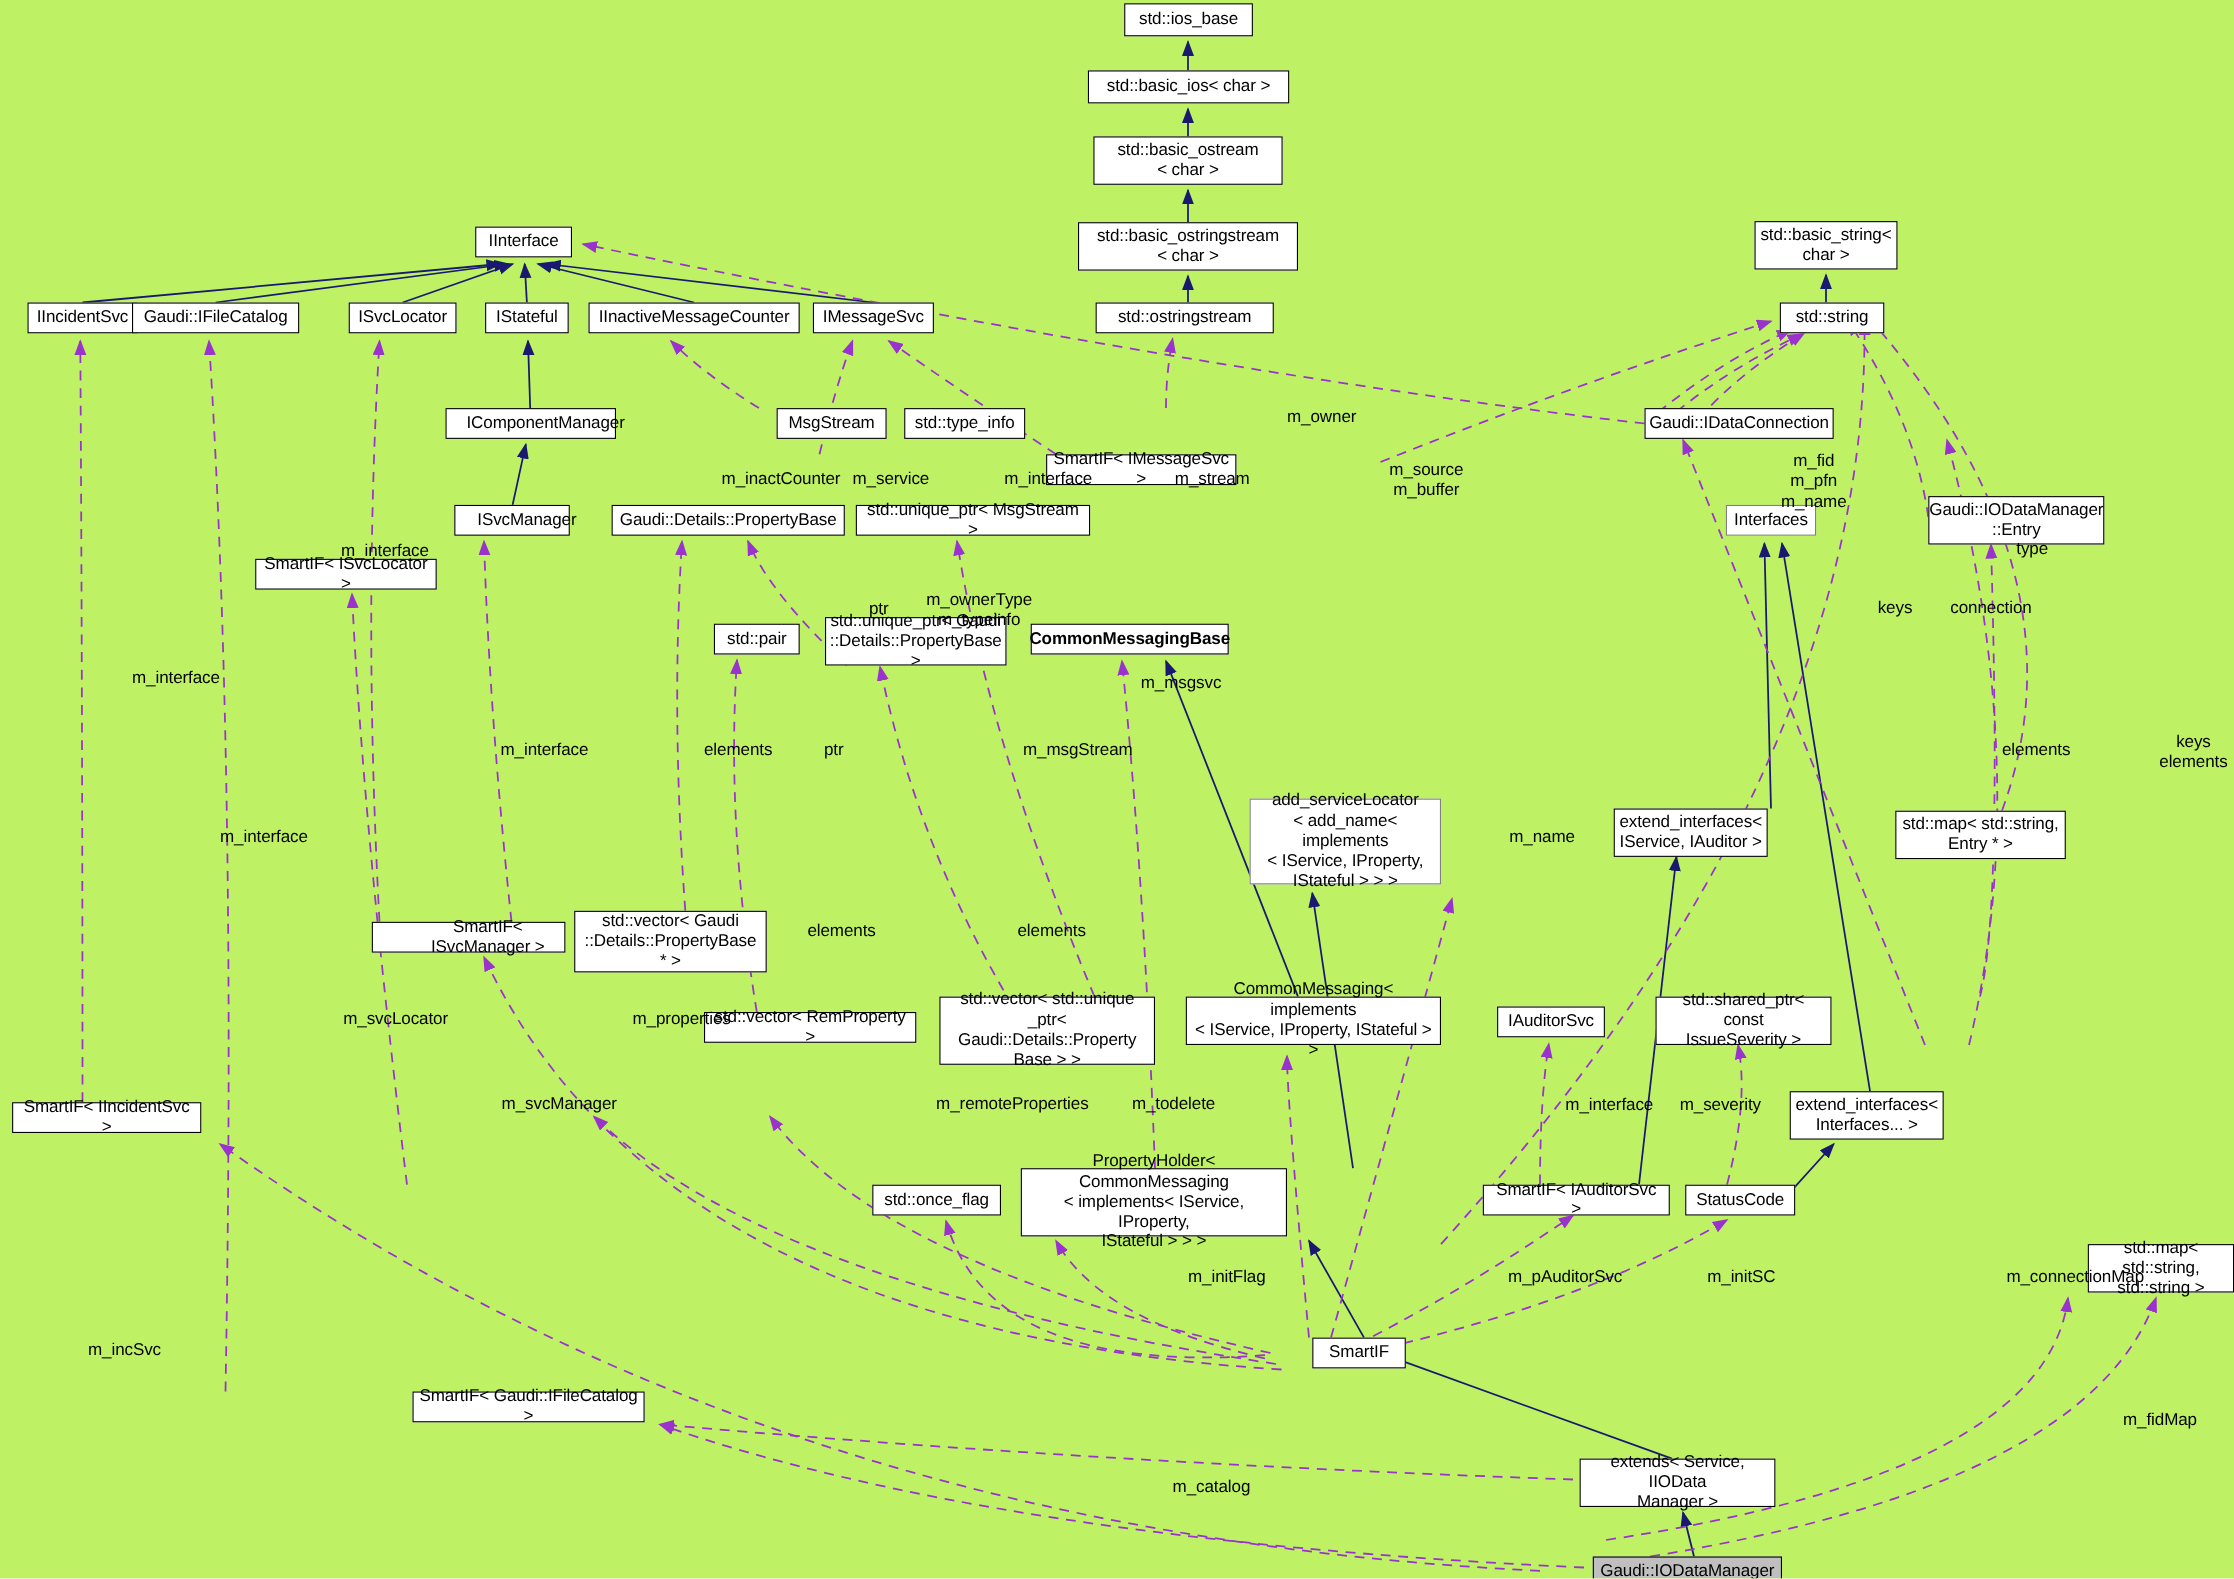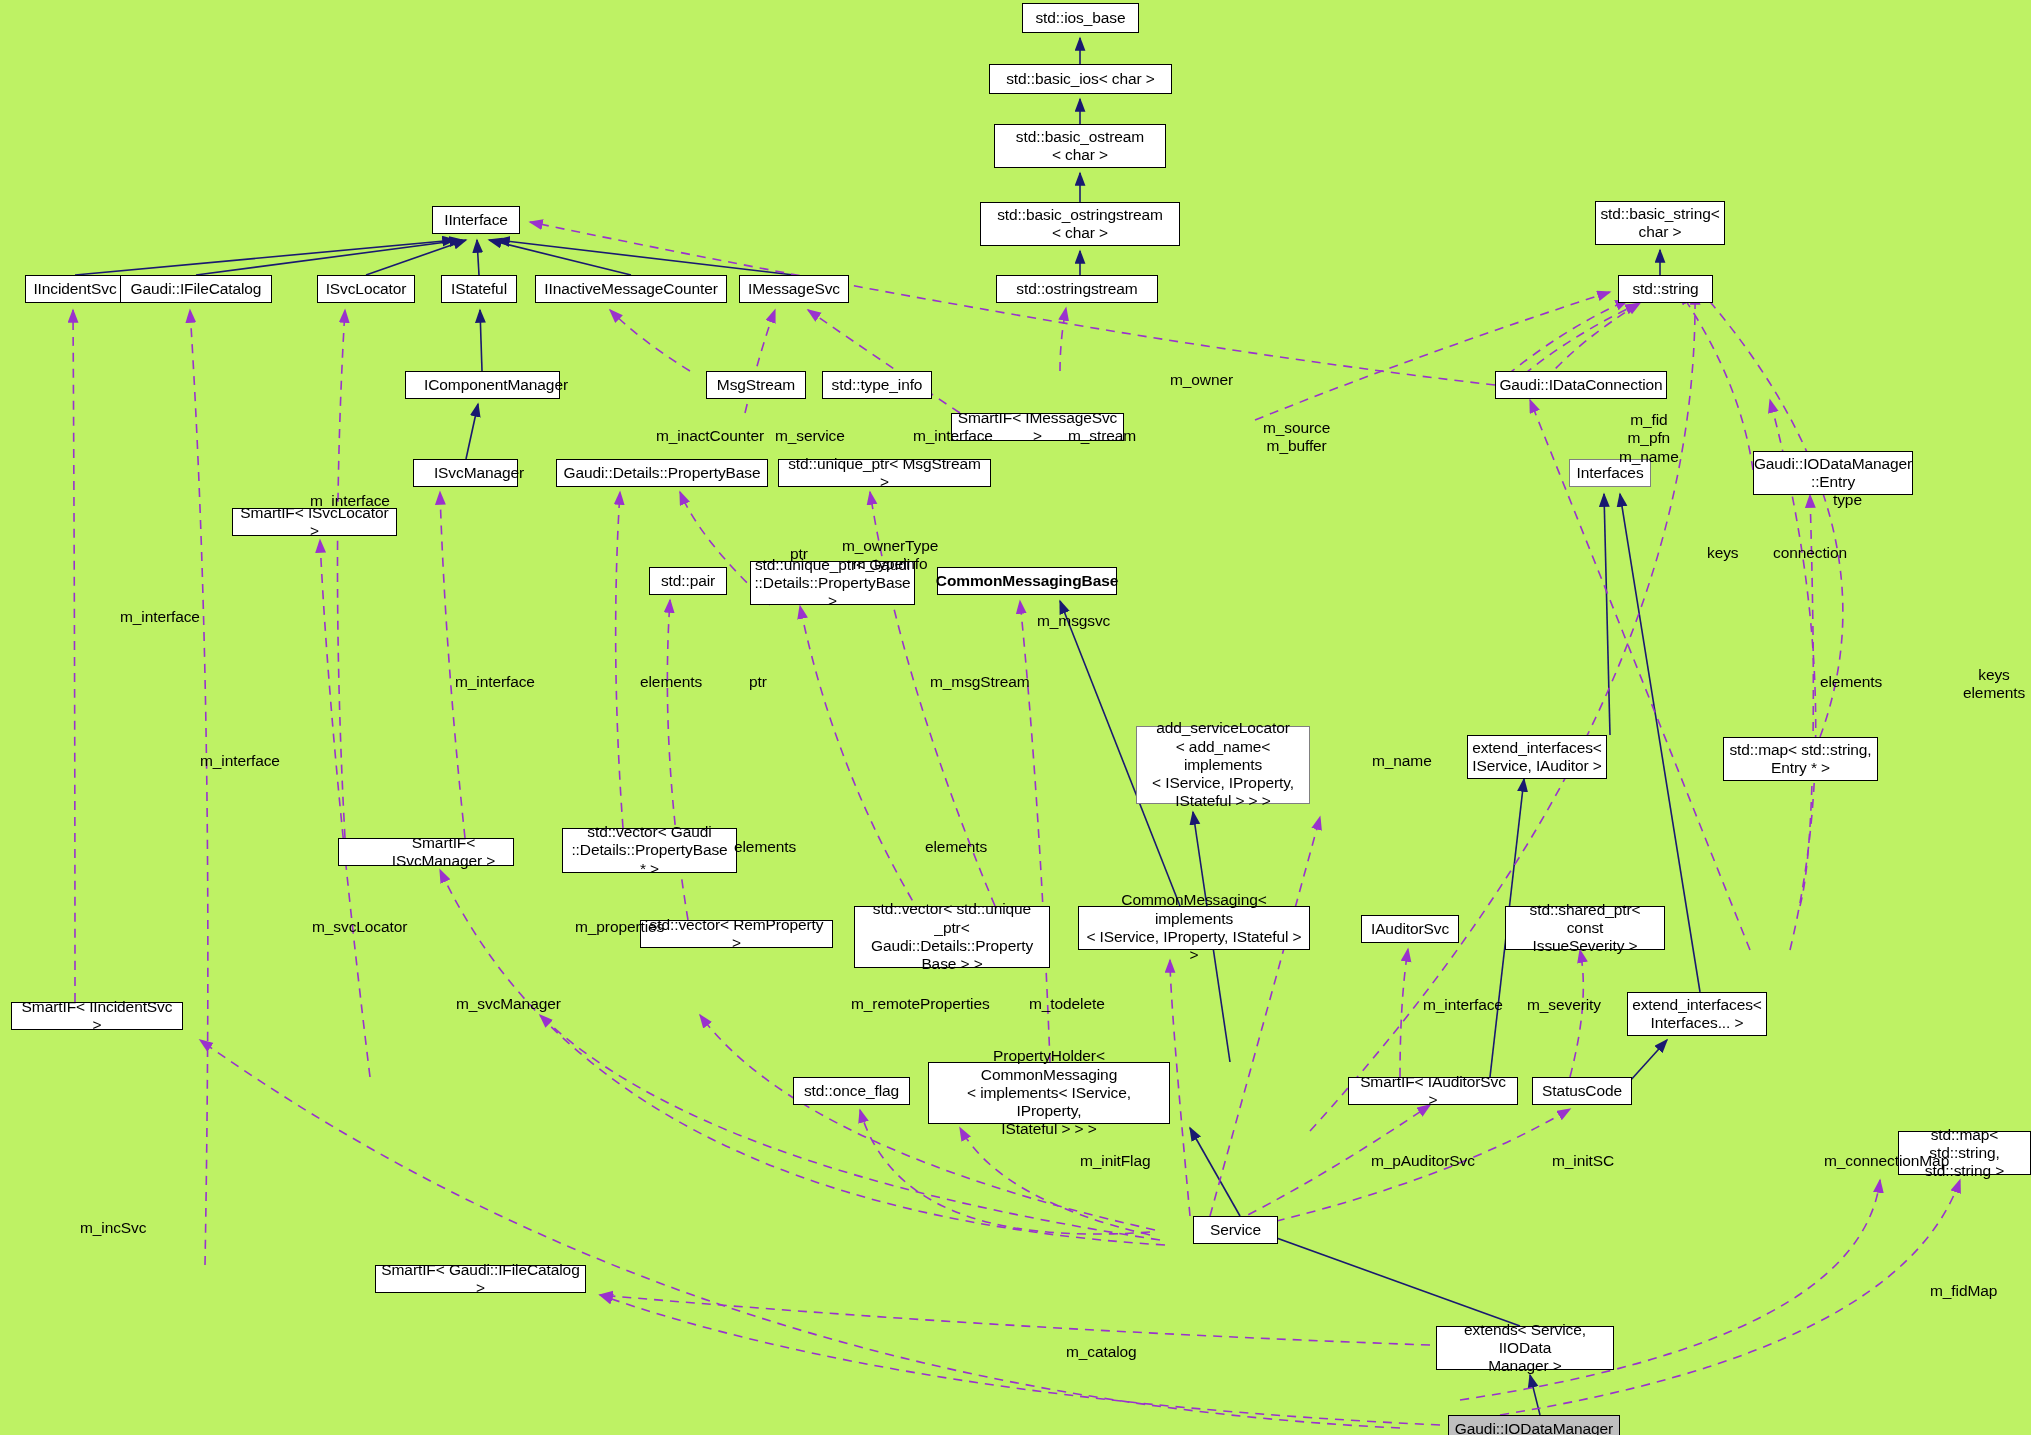--- a/index.html
+++ b/index.html
@@ -152,41 +152,41 @@
     <div class="node" style="left: 937px; top: 567px; width: 180px; height: 28px; font-weight: bold;">CommonMessagingBase</div>
     <div class="node grey" style="left: 1136px; top: 726px; width: 174px; height: 78px;">add_serviceLocator
 &lt; add_name&lt; implements
 &lt; IService, IProperty,
 IStateful &gt; &gt; &gt;</div>
     <div class="node" style="left: 1467px; top: 735px; width: 140px; height: 44px;">extend_interfaces&lt;
 IService, IAuditor &gt;</div>
     <div class="node" style="left: 1723px; top: 737px; width: 155px; height: 44px;">std::map&lt; std::string,
 Entry * &gt;</div>
     <div class="node" style="left: 338px; top: 838px; width: 176px; height: 28px; padding-left: 40px;">SmartIF&lt; ISvcManager &gt;</div>
-    <div class="node" style="left: 522px; top: 828px; width: 175px; height: 45px; margin-left: 40px;">std::vector&lt; Gaudi
+    <div class="node" style="left: 522px; top: 828px; width: 175px; height: 56px;">std::vector&lt; Gaudi
 ::Details::PropertyBase * &gt;</div>
     <div class="node" style="left: 640px; top: 920px; width: 193px; height: 28px;">std::vector&lt; RemProperty &gt;</div>
     <div class="node" style="left: 854px; top: 906px; width: 196px; height: 62px;">std::vector&lt; std::unique
 _ptr&lt; Gaudi::Details::Property
 Base &gt; &gt;</div>
     <div class="node" style="left: 1078px; top: 906px; width: 232px; height: 44px;">CommonMessaging&lt; implements
 &lt; IService, IProperty, IStateful &gt; &gt;</div>
     <div class="node" style="left: 1361px; top: 915px; width: 98px; height: 28px;">IAuditorSvc</div>
     <div class="node" style="left: 1505px; top: 906px; width: 160px; height: 44px;">std::shared_ptr&lt; const
 IssueSeverity &gt;</div>
     <div class="node" style="left: 1627px; top: 992px; width: 140px; height: 44px;">extend_interfaces&lt;
 Interfaces... &gt;</div>
     <div class="node" style="left: 793px; top: 1077px; width: 117px; height: 28px;">std::once_flag</div>
     <div class="node" style="left: 928px; top: 1062px; width: 242px; height: 62px;">PropertyHolder&lt; CommonMessaging
 &lt; implements&lt; IService, IProperty,
 IStateful &gt; &gt; &gt;</div>
     <div class="node" style="left: 1348px; top: 1077px; width: 170px; height: 28px;">SmartIF&lt; IAuditorSvc &gt;</div>
     <div class="node" style="left: 1532px; top: 1077px; width: 100px; height: 28px;">StatusCode</div>
     <div class="node" style="left: 11px; top: 1002px; width: 172px; height: 28px;">SmartIF&lt; IIncidentSvc &gt;</div>
-    <div class="node" style="left: 1193px; top: 1216px; width: 85px; height: 28px;">Service</div>
+    <div class="node" style="left: 1193px; top: 1216px; width: 85px; height: 28px;">SmartIF</div>
     <div class="node" style="left: 375px; top: 1265px; width: 211px; height: 28px;">SmartIF&lt; Gaudi::IFileCatalog &gt;</div>
     <div class="node" style="left: 1898px; top: 1131px; width: 133px; height: 44px;">std::map&lt; std::string,
 std::string &gt;</div>
     <div class="node" style="left: 1436px; top: 1326px; width: 178px; height: 44px;">extends&lt; Service, IIOData
 Manager &gt;</div>
     <div class="node highlight" style="left: 1448px; top: 1415px; width: 172px; height: 28px;">Gaudi::IODataManager</div>
     <div class="elabel" style="left: 1170px; top: 371px;">m_owner</div>
     <div class="elabel" style="left: 1263px; top: 419px;">m_source
 m_buffer</div>
     <div class="elabel" style="left: 1619px; top: 411px;">m_fid

